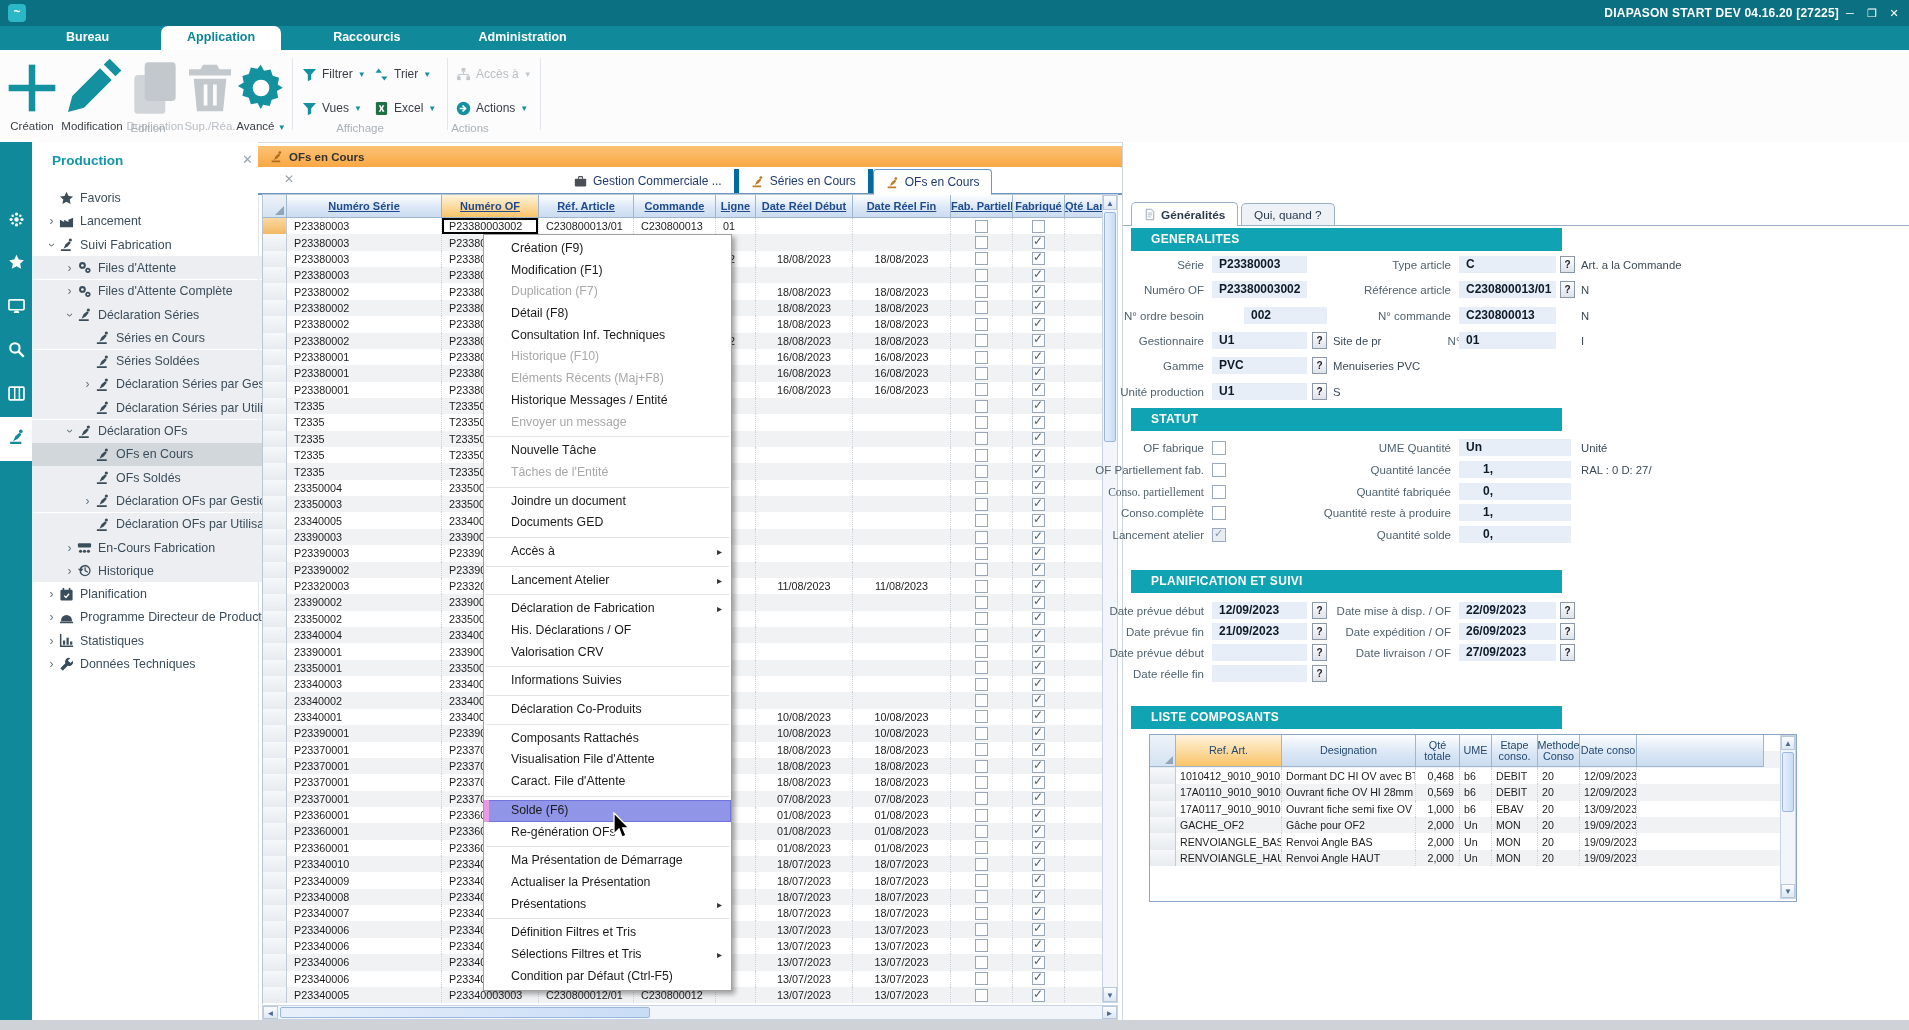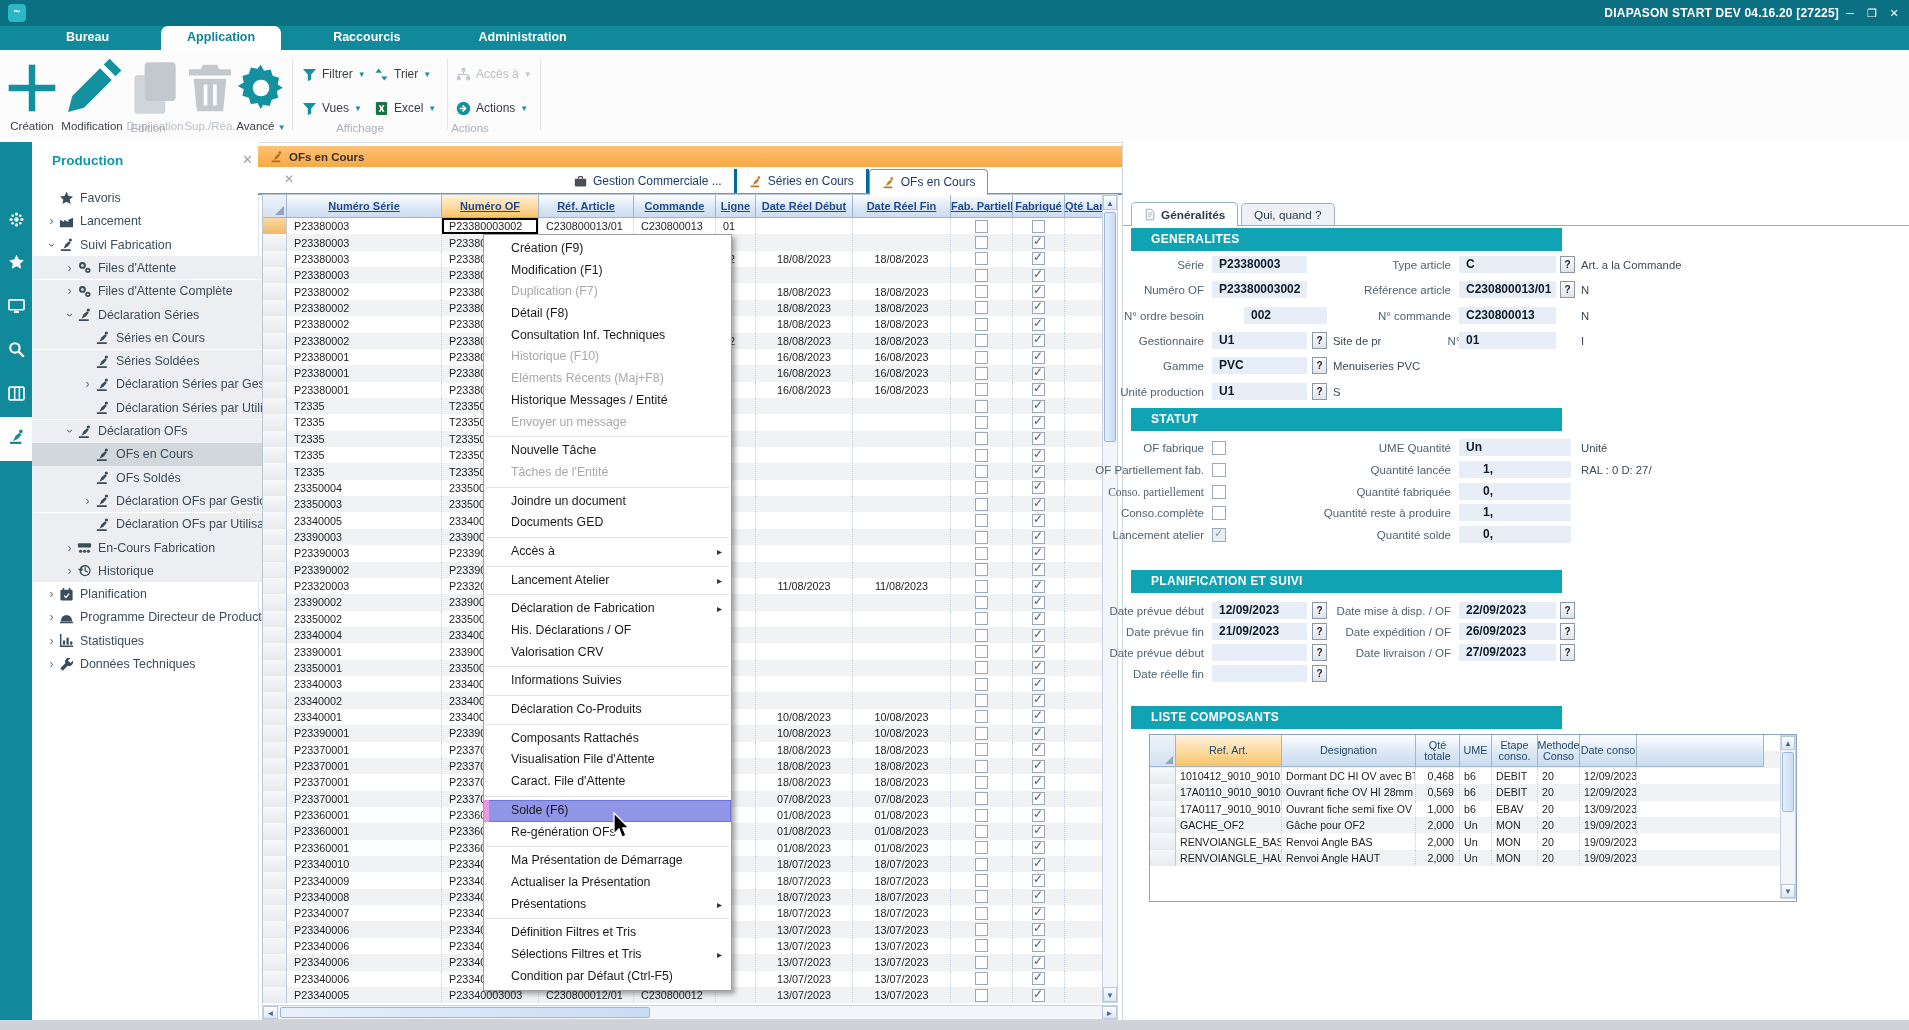--- a/index.html
+++ b/index.html
@@ -59,21 +59,21 @@
 
   
   #docbar{left:258px;top:146px;width:1651px;height:21px;background:linear-gradient(180deg,#fdc277,#f8a843);
           display:flex;align-items:center;color:#333;font-size:11.5px;}
   #docbar .ico{width:13px;height:13px;margin:0 6px 0 12px;color:#b06c1e;}
   #docops{right:14px;top:150px;color:#445;font-size:10px;display:flex;gap:14px;}
   #subtabs{left:258px;top:167px;width:1651px;height:26px;background:#fff;border-bottom:2px solid #6f95c5;}
   #tabclose{left:284px;top:172px;color:#97a2ab;font-size:12px;}
   .stabs{position:absolute;left:304px;top:2px;display:flex;height:24px;}
   .stab{display:flex;align-items:center;gap:6px;padding:0 12px;font-size:12px;color:#1e3a6e;
-        border-right:3px solid #0369a1;}
+        border-right:5px solid #0369a1;}
   .stab .ico{width:13px;height:13px;color:#c07c25;}
   .stab.dark .ico{color:#4a4f55;}
   .stab.act{border:1px solid #6f95c5;border-bottom:1px solid #fff;border-radius:4px 4px 0 0;
             margin-bottom:-2px;background:#fff;z-index:2;}
 
   
   #grid{left:262px;top:194px;width:840px;height:809px;background:#fff;border:1px solid #b9c6d4;border-width:1px 0 0 1px;}
   .ghead{position:absolute;top:0;left:0;height:14px;display:flex;}
   .gh{box-sizing:border-box;height:23px;border-right:1px solid #9eb6ce;border-bottom:1px solid #9eb6ce;
       background:linear-gradient(180deg,#fdfeff,#d9e6f5 60%,#cbdcf0);color:#1f4b8e;font-size:11px;font-weight:bold;

